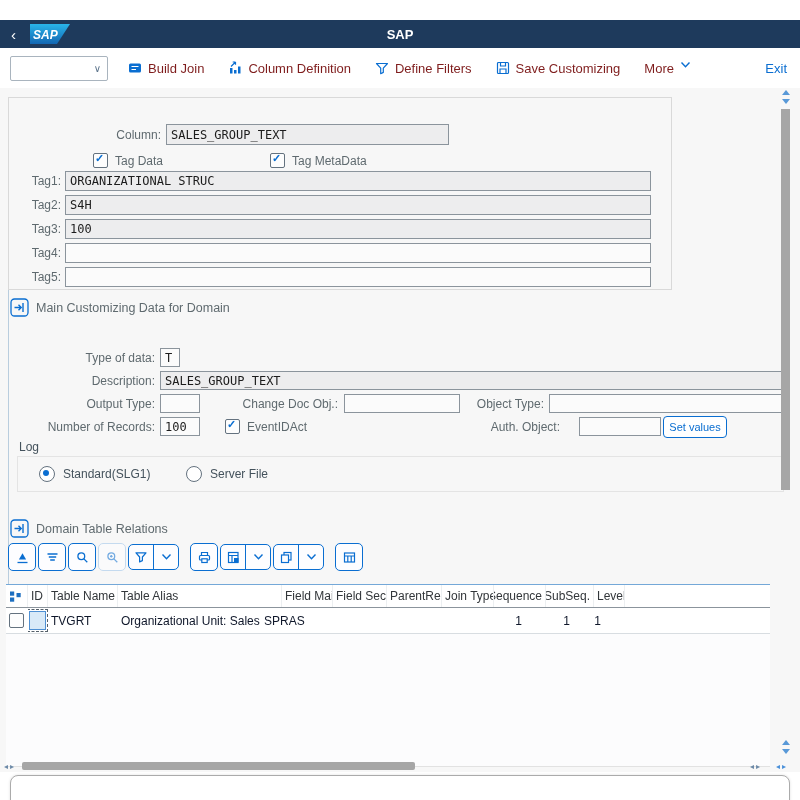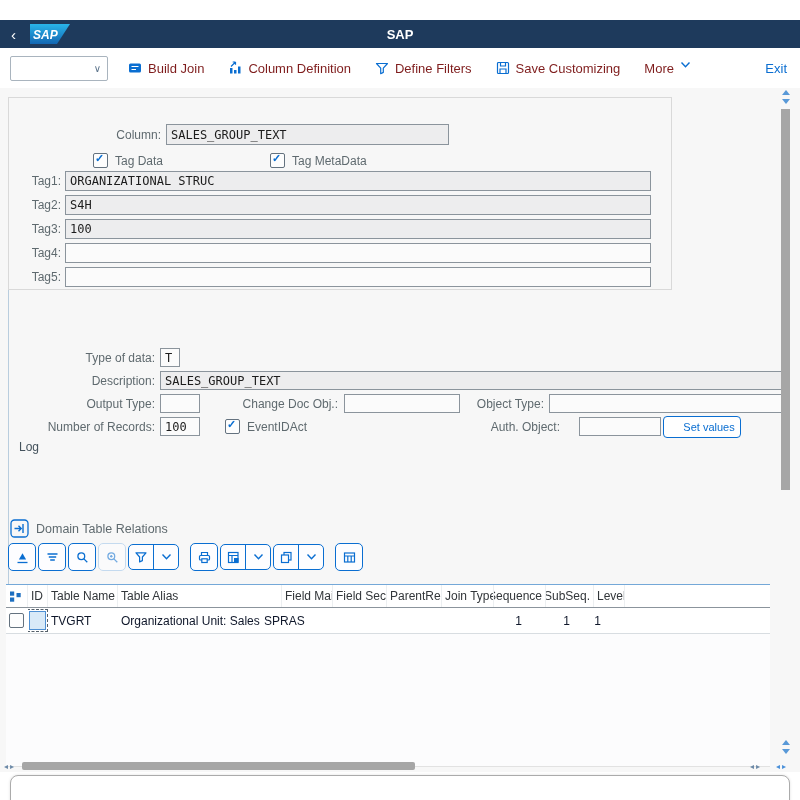--- a/index.html
+++ b/index.html
@@ -190,20 +190,30 @@
       <div class="flabel" style="left:0;top:100px;width:52px;">Tag2:</div>
       <div class="finput" style="left:56px;top:97px;width:580px;height:18px;">S4H</div>
       <div class="flabel" style="left:0;top:124px;width:52px;">Tag3:</div>
       <div class="finput" style="left:56px;top:121px;width:580px;height:18px;">100</div>
       <div class="flabel" style="left:0;top:148px;width:52px;">Tag4:</div>
       <div class="finput white" style="left:56px;top:145px;width:580px;height:18px;"></div>
       <div class="flabel" style="left:0;top:172px;width:52px;">Tag5:</div>
       <div class="finput white" style="left:56px;top:169px;width:580px;height:18px;"></div>
     </div>
 
+    <div class="sechead" style="left:10px;top:210px;">
+      <span>
+        <svg width="19" height="19" viewBox="0 0 19 19">
+            <rect x="1" y="1" width="17" height="17" rx="3.5" fill="none" stroke="#0a6ed1" stroke-width="1.3"></rect>
+            <path d="M13 5v9" stroke="#0a6ed1" stroke-width="1.4"></path>
+            <path d="M4.5 9.5H11M8.5 6.8l2.7 2.7-2.7 2.7" fill="none" stroke="#0a6ed1" stroke-width="1.4"></path>
+          </svg>
+      </span>
+      <span>Main Customizing Data for Domain</span>
+    </div>
 
     <div class="flabel" style="left:0;top:263px;width:155px;">Type of data:</div>
     <div class="finput white" style="left:160px;top:260px;width:14px;height:17px;">T</div>
 
     <div class="flabel" style="left:0;top:286px;width:155px;">Description:</div>
     <div class="finput" style="left:160px;top:283px;width:620px;height:17px;">SALES_GROUP_TEXT</div>
 
     <div class="flabel" style="left:0;top:309px;width:155px;">Output Type:</div>
     <div class="finput white" style="left:160px;top:306px;width:34px;height:17px;"></div>
     <div class="flabel" style="left:210px;top:309px;width:128px;">Change Doc Obj.:</div>
@@ -212,23 +222,33 @@
     <div class="finput white" style="left:549px;top:306px;width:231px;height:17px;"></div>
 
     <div class="flabel" style="left:0;top:332px;width:155px;">Number of Records:</div>
     <div class="finput white" style="left:160px;top:329px;width:34px;height:17px;">100</div>
     <div class="cbrow" style="left:225px;top:331px;justify-content:flex-end;">
       <div class="cb checked"></div>
       <div class="cblabel">EventIDAct</div>
     </div>
     <div class="flabel" style="left:480px;top:332px;width:80px;">Auth. Object:</div>
     <div class="finput white" style="left:579px;top:329px;width:76px;height:17px;"></div>
-    <div class="setbtn" style="left:663px;top:328px;width:62px;height:20px;padding-left:14px;">Set values</div>
+    <div class="setbtn" style="left:663px;top:328px;width:62px;height:20px;">Set values</div>
 
     <div class="flabel" style="left:19px;top:352px;width:60px;text-align:left;color:#44525c;">Log</div>
+    <div class="logbox">
+      <div class="logopt" style="left:21px;">
+        <div class="radio sel"></div>
+        <div>Standard(SLG1)</div>
+      </div>
+      <div class="logopt" style="left:168px;">
+        <div class="radio"></div>
+        <div>Server File</div>
+      </div>
+    </div>
 
     <div class="sechead" style="left:10px;top:431px;">
       <span>
         <svg width="19" height="19" viewBox="0 0 19 19">
             <rect x="1" y="1" width="17" height="17" rx="3.5" fill="none" stroke="#0a6ed1" stroke-width="1.3"></rect>
             <path d="M13 5v9" stroke="#0a6ed1" stroke-width="1.4"></path>
             <path d="M4.5 9.5H11M8.5 6.8l2.7 2.7-2.7 2.7" fill="none" stroke="#0a6ed1" stroke-width="1.4"></path>
           </svg>
       </span>
       <span>Domain Table Relations</span>

